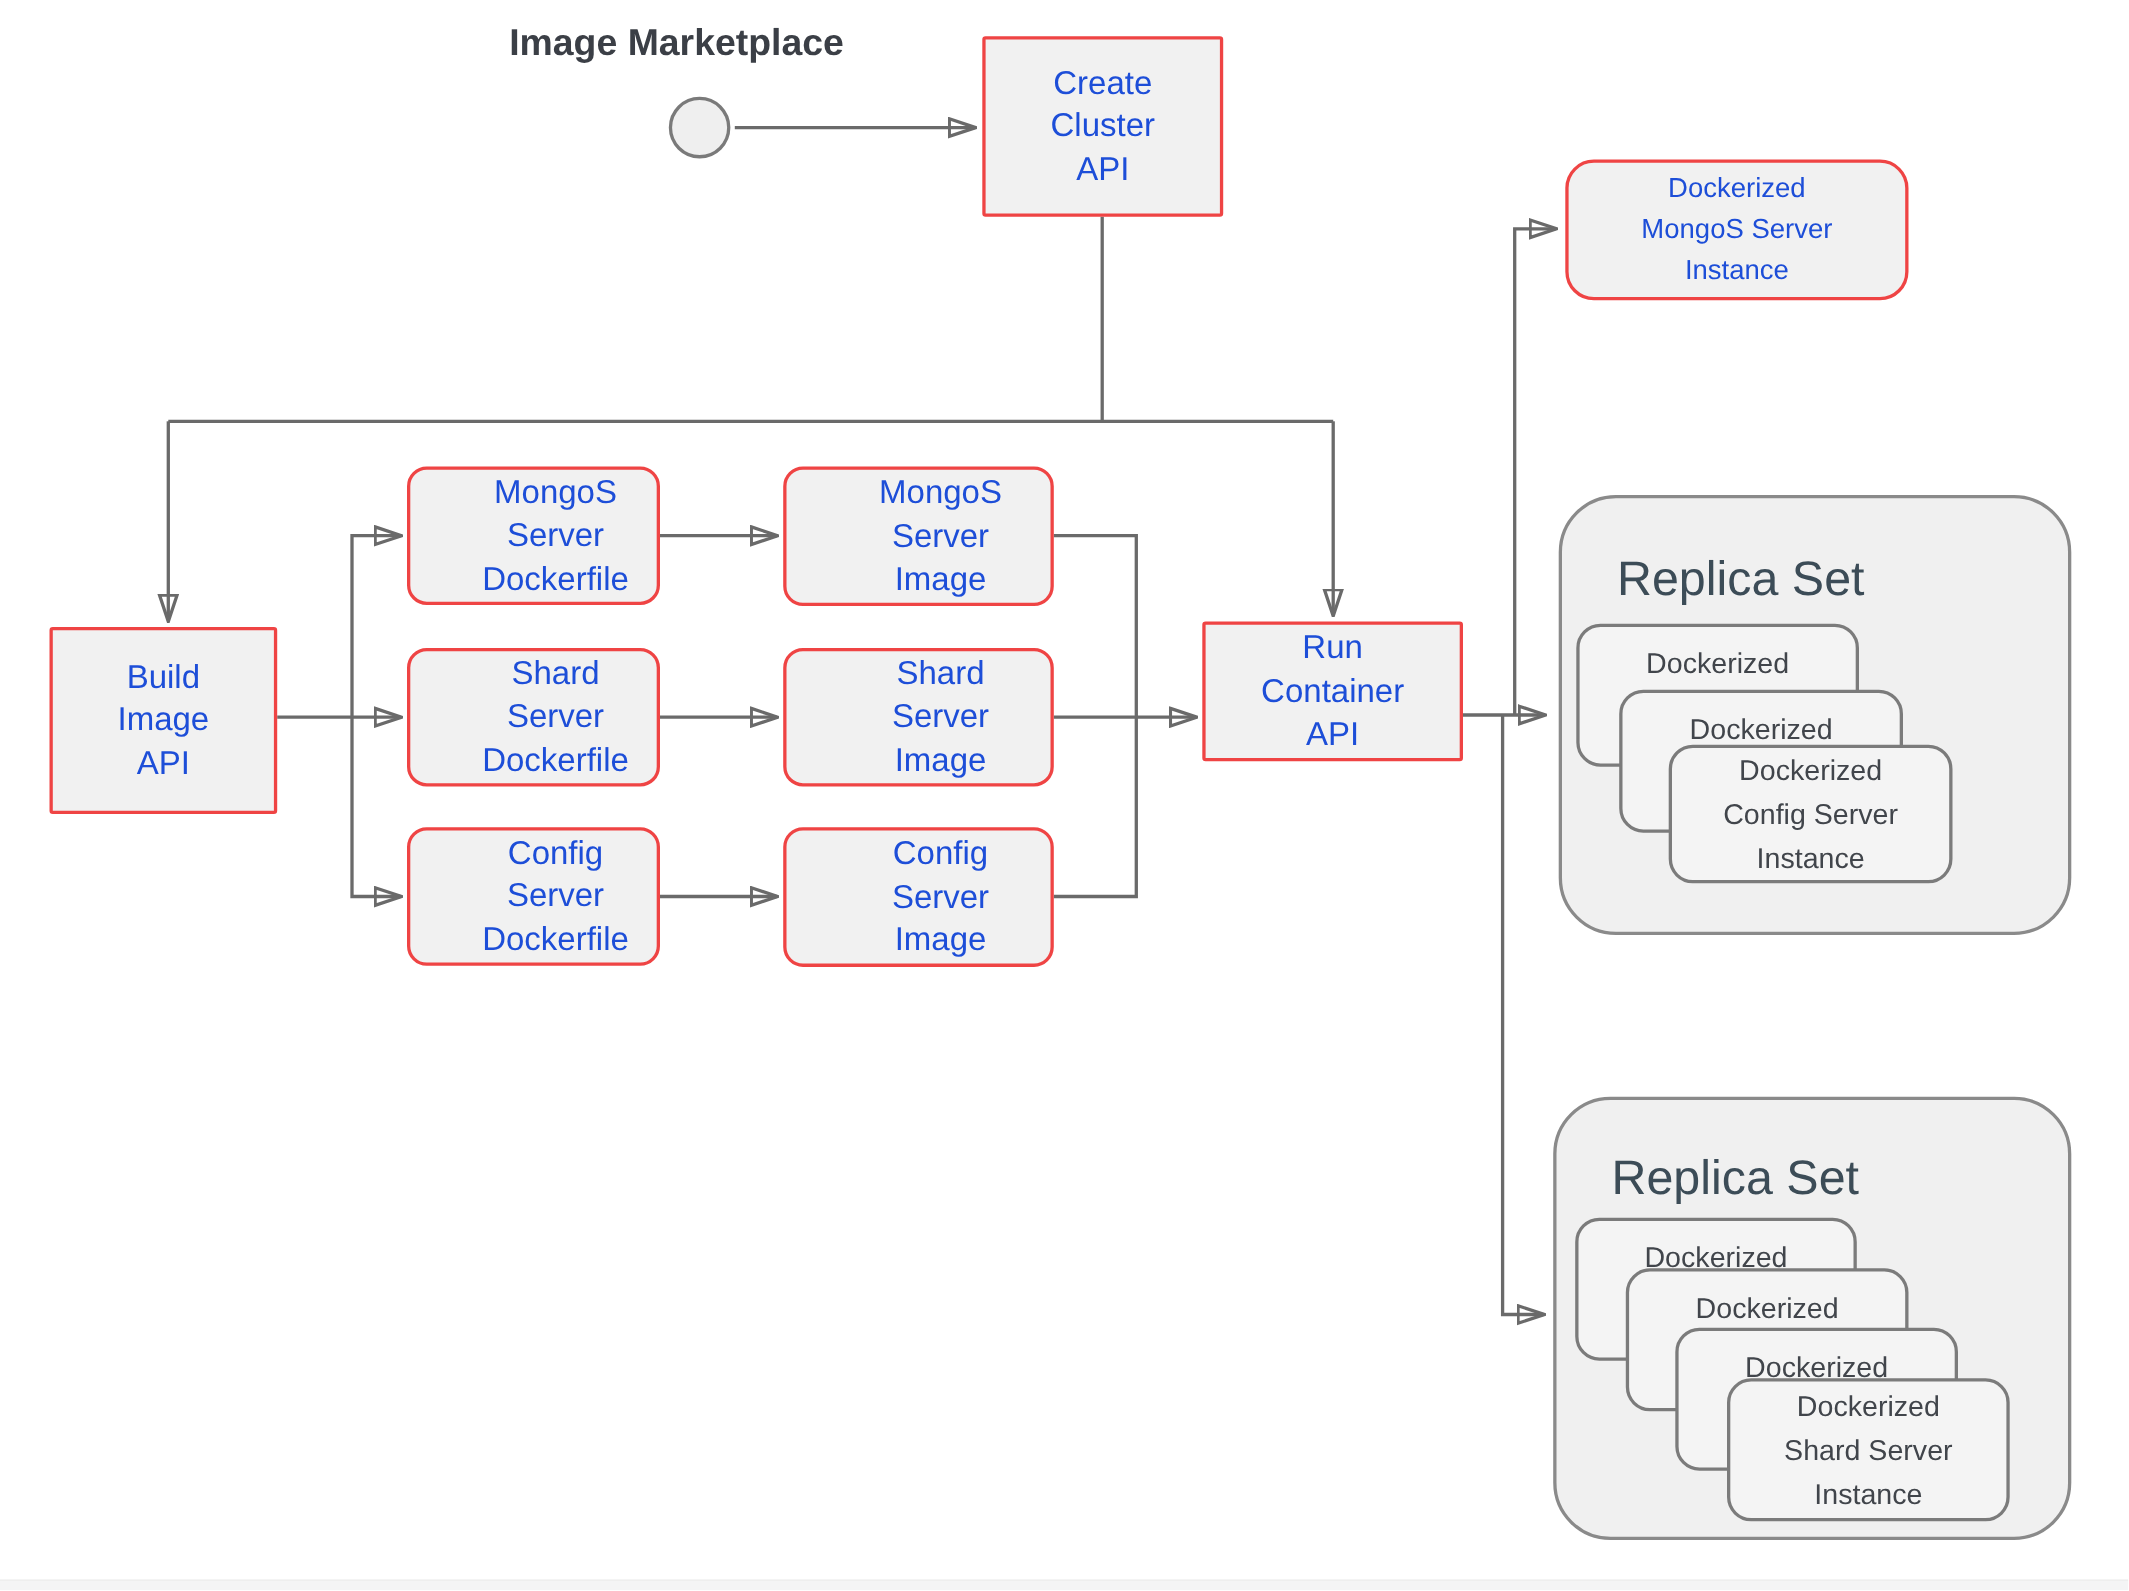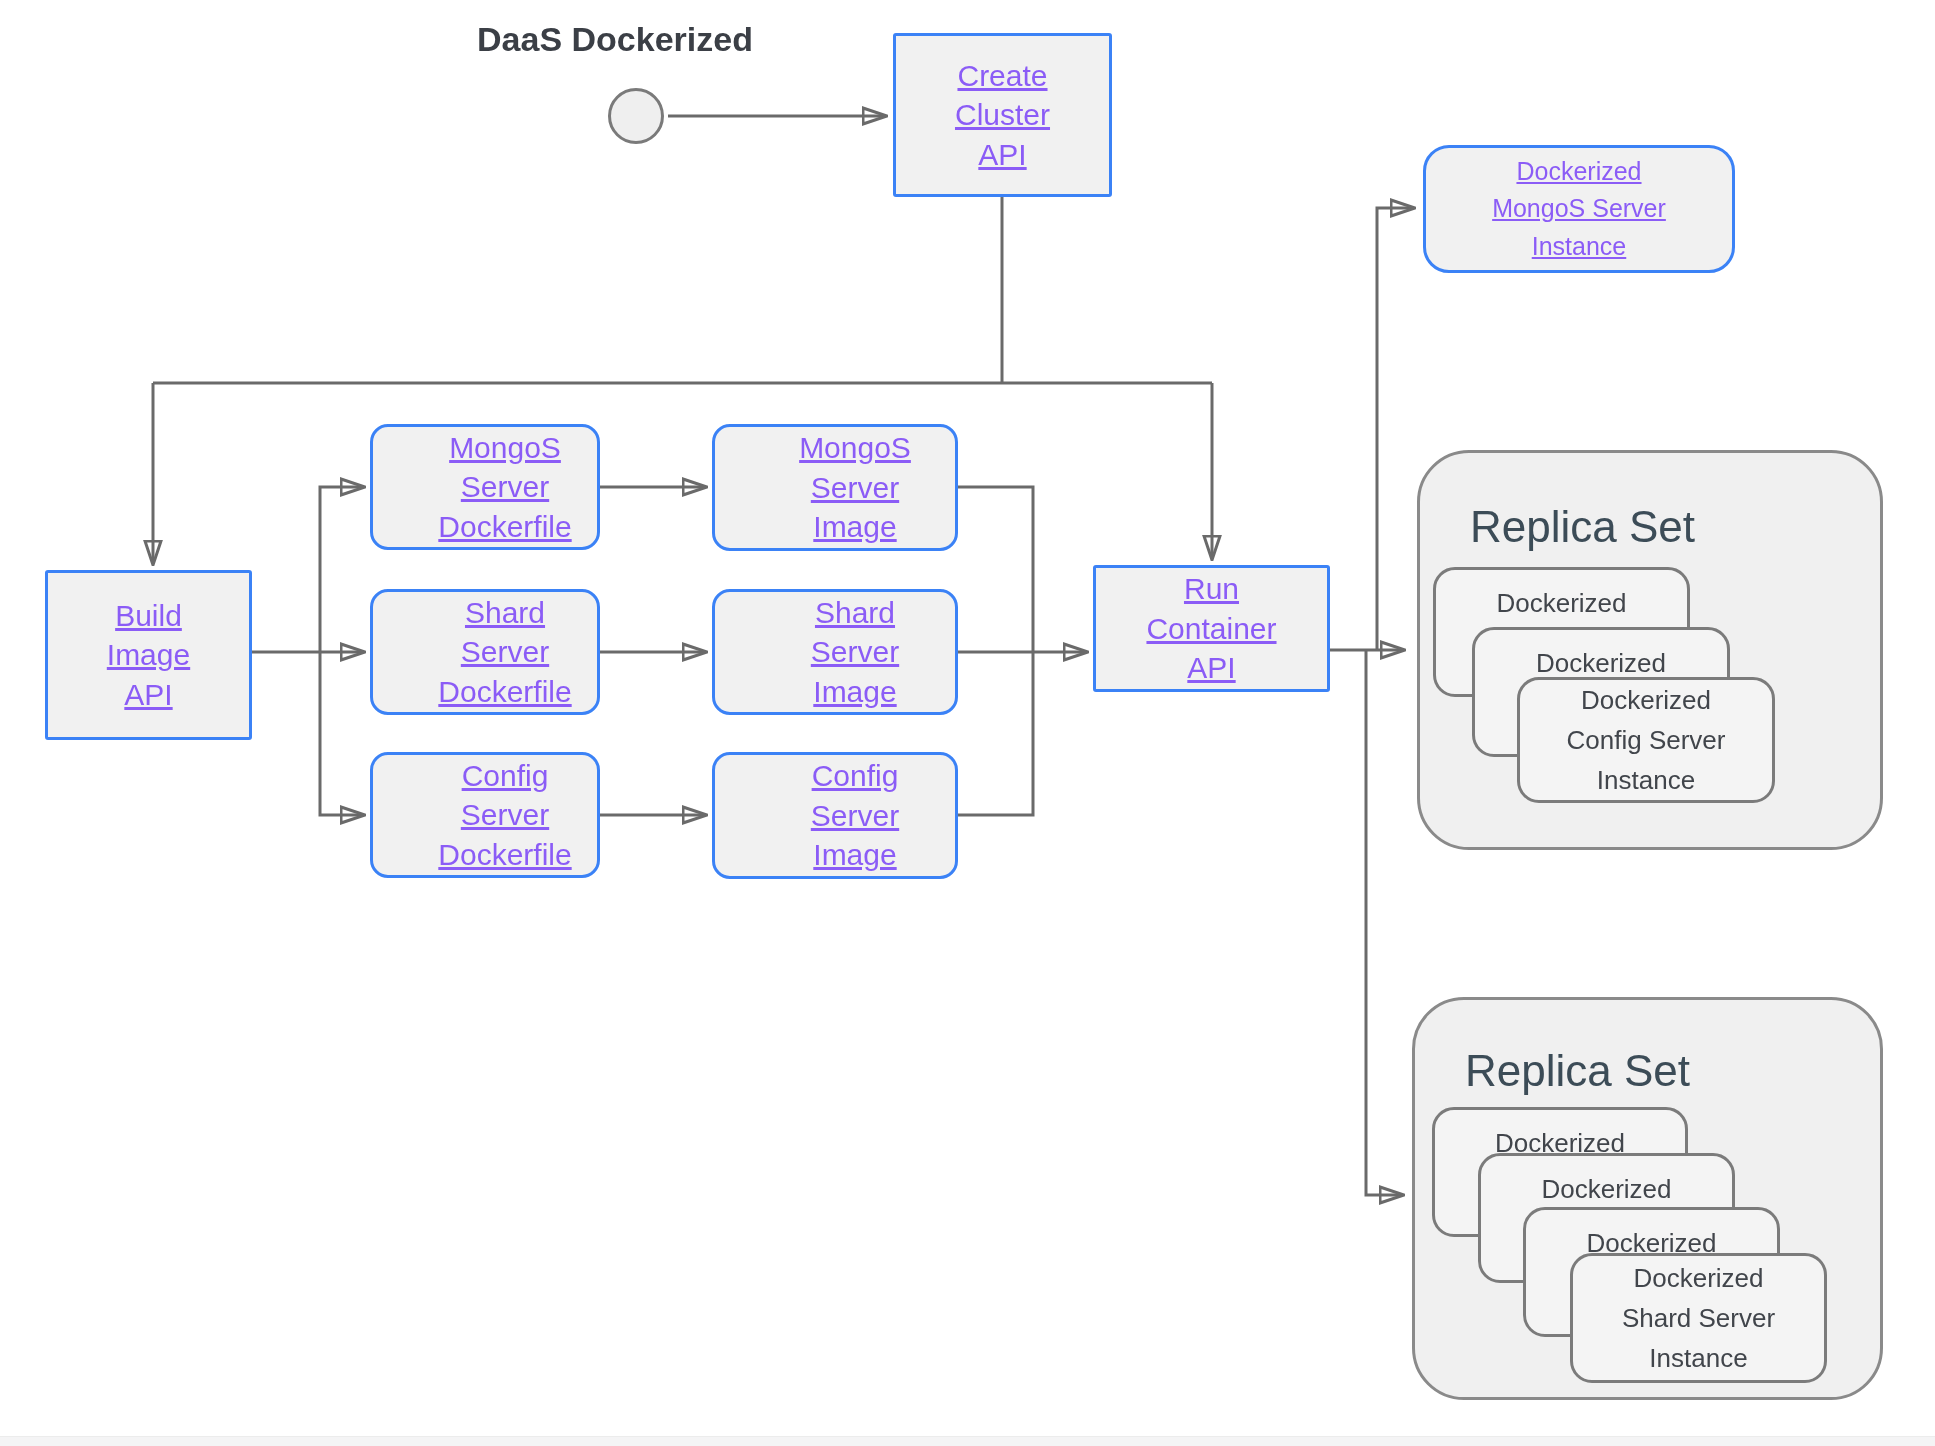--- a/index.html
+++ b/index.html
@@ -8,24 +8,24 @@
     width:1935px; height:1446px;
     background:#ffffff;
     font-family:"Liberation Sans", sans-serif;
     overflow:hidden;
   }
   .connector-layer { position:absolute; left:0; top:0; width:1935px; height:1446px; }
   .connector-layer path { fill:none; stroke:#6a6a6a; stroke-width:3; }
 
   .box {
     position:absolute; box-sizing:border-box;
-    background:#f1f1f1; border:3px solid #3b82f6;
+    background:#f1f1f1; border:3px solid #ef4444;
     display:flex; align-items:center; justify-content:center;
-    text-align:center; color:#8b5cf6;
-    font-size:30px; line-height:1.32; white-space:pre-line;text-decoration:underline;
+    text-align:center; color:#1d4ed8;
+    font-size:30px; line-height:1.32; white-space:pre-line;
   }
   .sq   { border-radius:3px; }
   .rd   { border-radius:18px;padding-left:40px; }
   .pill { border-radius:26px; font-size:25px; line-height:1.5; }
   .rs-container {
     position:absolute; box-sizing:border-box;
     background:#f0f0f0; border:3px solid #8a8a8a; border-radius:52px;
   }
   .rs-title {
     position:absolute; color:#3c4c57; font-size:44px; line-height:1.0;
@@ -78,21 +78,21 @@
     <path d="M 600 652 L 706 652" marker-end="url(#arrow)"></path>
     <path d="M 600 815 L 706 815" marker-end="url(#arrow)"></path>
     <path d="M 958 487 L 1033 487 L 1033 652"></path>
     <path d="M 958 815 L 1033 815 L 1033 652"></path>
     <path d="M 958 652 L 1087 652" marker-end="url(#arrow)"></path>
     <path d="M 1330 650 L 1404 650" marker-end="url(#arrow)"></path>
     <path d="M 1377 650 L 1377 208 L 1414 208" marker-end="url(#arrow)"></path>
     <path d="M 1366 650 L 1366 1195 L 1403 1195" marker-end="url(#arrow)"></path>
   </svg>
 
-  <div class="diagram-title">DaaS Dockerized</div>
+  <div class="diagram-title">Image Marketplace</div>
 
   <div class="start-circle"></div>
 
   <div class="box sq" style="left:893px; top:33px; width:219px; height:164px;">
     <span>Create
 Cluster
 API</span>
   </div>
 
   <div class="box sq" style="left:45px; top:570px; width:207px; height:170px;align-items:center;">

